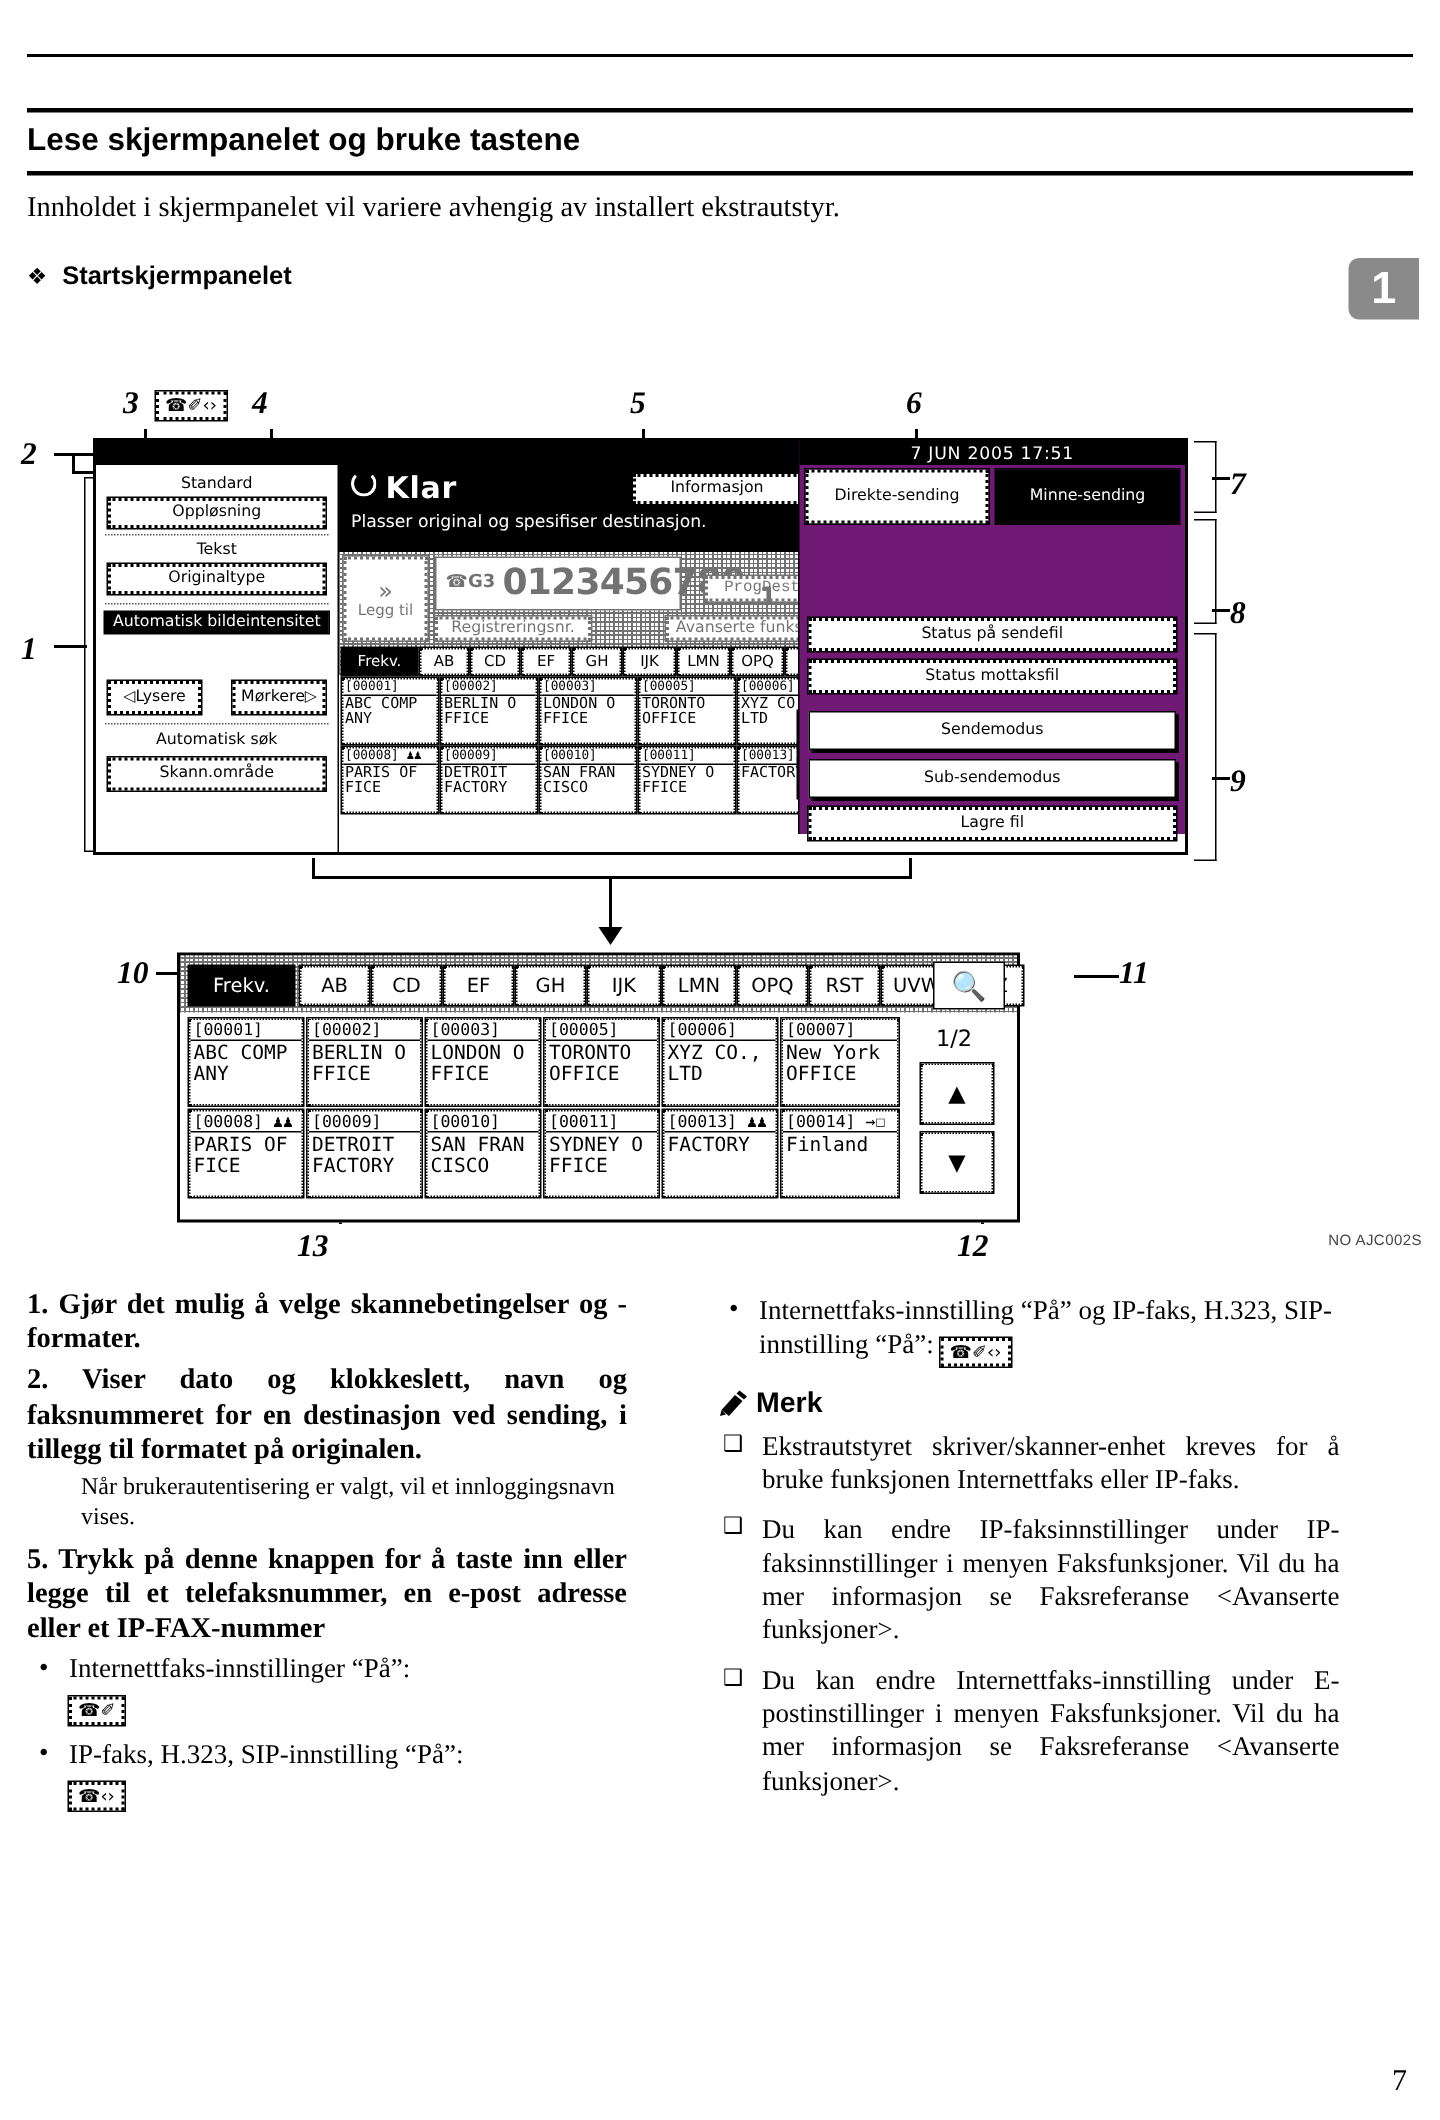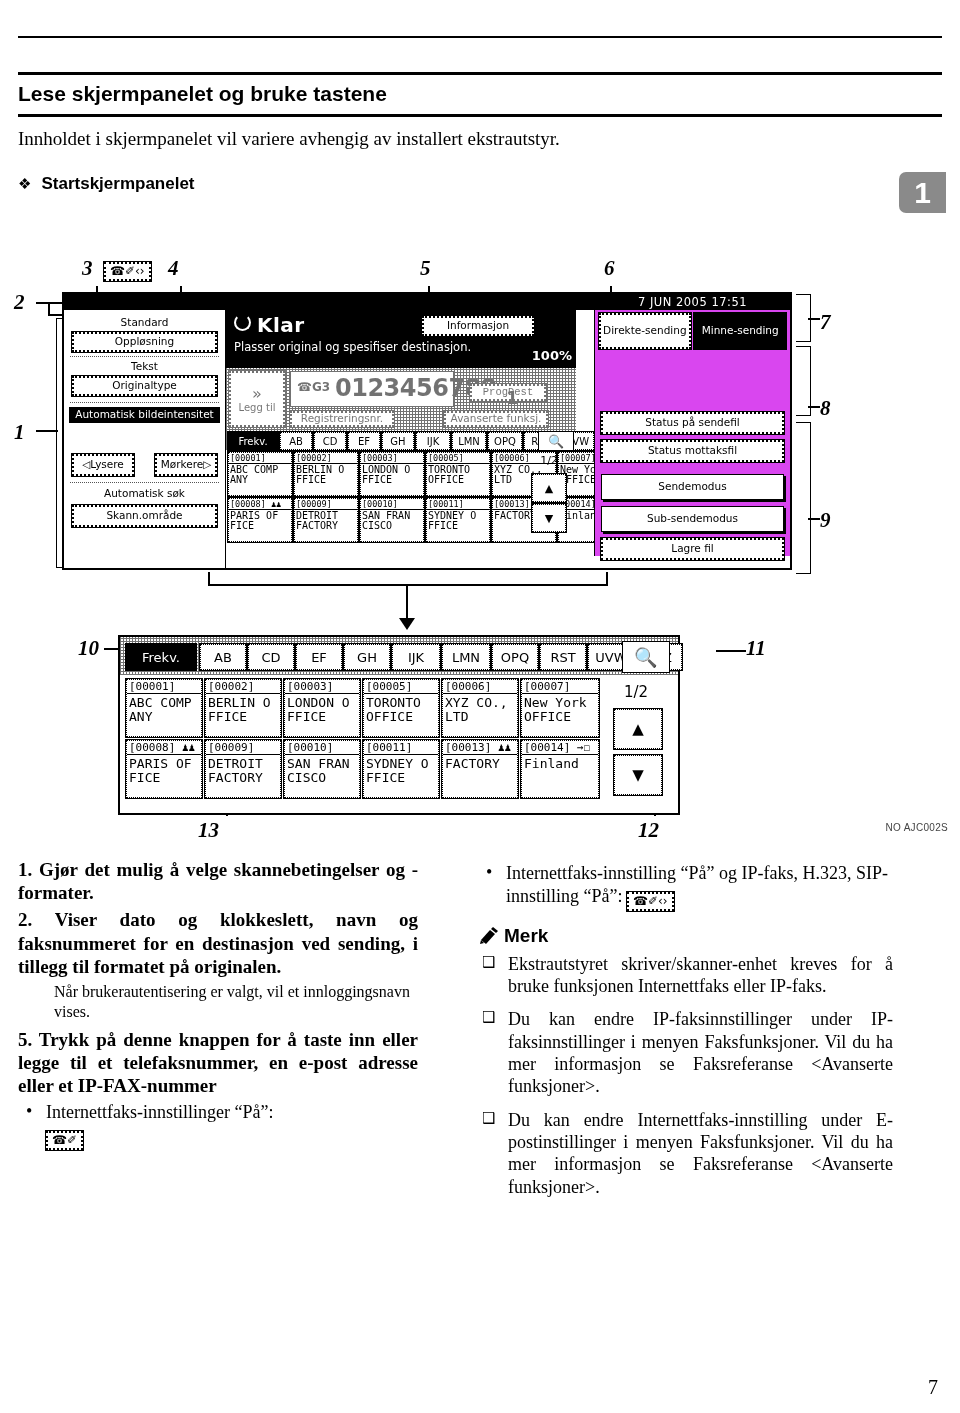--- a/index.html
+++ b/index.html
@@ -114,21 +114,21 @@
   .dests{position:absolute;left:2px;top:22px;right:56px;bottom:2px;}
   .dcell{position:absolute;border:1.5px dotted #000;outline:1px solid #000;background:#fff;box-sizing:border-box;
          font-family:"DejaVu Sans Mono","Liberation Mono",monospace;}
   .dcell .id{font-size:8.5px;border-bottom:1px solid #000;padding:0 1px;white-space:nowrap;}
   .dcell .nm{font-size:10px;padding:1px 1px 0 1px;line-height:1.02;}
   .pager{position:absolute;right:2px;top:22px;width:50px;bottom:2px;}
   .pager .pn{text-align:center;font-size:11px;margin-top:2px;}
   .pgbtn{position:absolute;left:8px;width:32px;height:26px;border:1.5px dotted #000;outline:1px solid #000;
          background:#fff;display:flex;align-items:center;justify-content:center;font-size:11px;}
 
-  .rcol{position:absolute;right:0;top:0;width:196px;bottom:12px;background:#d946ef;border-left:1.5px solid #000;box-sizing:border-box;}
+  .rcol{position:absolute;right:0;top:0;width:258px;bottom:12px;background:#701a75;border-left:1.5px solid #000;box-sizing:border-box;}
   .clock{position:absolute;left:0;top:0;right:0;height:16px;background:#000;color:#fff;
          font-size:11.5px;display:flex;align-items:center;justify-content:center;letter-spacing:.5px;}
   .sendrow{position:absolute;left:4px;top:19px;right:4px;height:36px;}
   .sendbtn{position:absolute;top:0;height:36px;width:49%;}
   .rbtn{position:absolute;left:6px;right:6px;height:22px;}
 
   
   .zoomed{
     position:absolute;left:118px;top:385px;width:562px;height:180px;
     border:2px solid #000;background:#fff;box-sizing:border-box;
@@ -474,20 +474,24 @@
   <div class="colL">
     <div class="numitem">1. Gjør det mulig å velge skannebetingelser og -formater.</div>
     <div class="numitem">2. Viser dato og klokkeslett, navn og faksnummeret for en destinasjon ved sending, i tillegg til formatet på originalen.</div>
     <div class="plainpara">Når brukerautentisering er valgt, vil et innloggingsnavn vises.</div>
     <div class="numitem">5. Trykk på denne knappen for å taste inn eller legge til et telefaksnummer, en e-post adresse eller et IP-FAX-nummer</div>
     <ul class="bul">
       <li>
         <span>Internettfaks-innstillinger   “På”:</span><br>
         <span class="chip" style="margin-top:4px">☎✐</span>
       </li>
+      <li>
+        <span>IP-faks, H.323, SIP-innstilling “På”:</span><br>
+        <span class="chip" style="margin-top:4px">☎‹›</span>
+      </li>
     </ul>
   </div>
 
   <div class="colR">
     <ul class="bul">
       <li>
         <span>Internettfaks-innstilling   “På” og IP-faks, H.323, SIP-innstilling “På”:</span>
         <span class="chip">☎✐‹›</span>
       </li>
     </ul>

